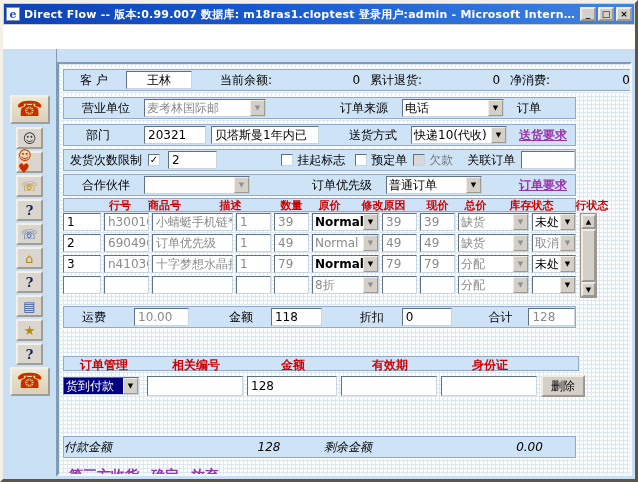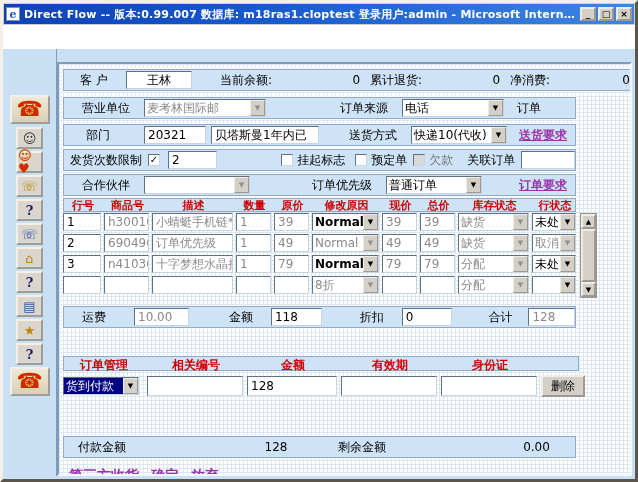--- a/index.html
+++ b/index.html
@@ -113,21 +113,21 @@
     width:12px; height:12px; background:#fff; flex:0 0 auto;
     border:1px solid; border-color:#5f7184 #c8d4e0 #c8d4e0 #5f7184;
     display:flex; align-items:center; justify-content:center;
     font-size:10px; font-weight:bold; color:#000; line-height:1;
   }
   .cb.dis { background:#d8d8d8; }
   .link { color:#9933aa; font-weight:bold; text-decoration:underline; font-size:12px; white-space:nowrap; cursor:pointer; }
 
   
   .tgrid { display:grid; grid-template-columns:38px 45px 81px 35px 35px 67px 35px 35px 71px 44px; column-gap:3px; width:513px; }
-  .thead { margin-top:2px; background:#cfe3f7; border:1px solid #93a9c9; height:14px; align-items:center; }
+  .thead { margin-top:2px; background:#cfe3f7; border:1px solid #93a9c9; height:14px; align-items:center;padding-left:37px; }
   .thead .hc { color:#cc0000; font-weight:bold; font-size:11px; text-align:center; white-space:nowrap; overflow:hidden; }
   .trows-wrap { display:flex; margin-top:1px; }
   .trows { height:83px; overflow:hidden; }
   .trow { margin-bottom:3px; align-items:center; }
   .trow .tbox, .trow .dd { width:100%; }
 
   .vscroll { width:17px; height:85px; margin-left:4px; background:#e8e4dc; border:1px solid #9a968e; display:flex; flex-direction:column; }
   .sbtn { height:15px; background:#d4d0c8; border:2px outset #f0ece4; font-size:7px; color:#000;
           display:flex; align-items:center; justify-content:center; flex:0 0 auto; }
   .sthumb { flex:1; background:#d4d0c8; border:2px outset #f0ece4; margin:0; }
@@ -138,21 +138,21 @@
   .payhead .hc { color:#cc0000; font-weight:bold; font-size:12px; text-align:center; }
   .payrow { margin-top:4px; align-items:center; }
   .btn {
     height:22px; background:#d4d0c8; border:2px outset #f0ece4;
     font-size:12px; color:#000; display:flex; align-items:center; justify-content:center;
     white-space:nowrap;
   }
 
   
   .totals { margin-top:39px; display:grid; grid-template-columns:150px 110px 160px 1fr; align-items:center; width:513px; height:22px; }
-  .totals .lbl { padding-left:14px; }
+  .totals .lbl { padding-left:0;font-style:italic; }
   .footer-links { margin-top:9px; margin-left:6px; display:flex; gap:12px; }
   .footer-links .link { font-size:14px; }
 
   .mt5{margin-top:5px} .mt6{margin-top:6px} .mt3{margin-top:3px} .mt8{margin-top:8px}
 </style>
 </head>
 <body>
 
 <div class="window">
 

